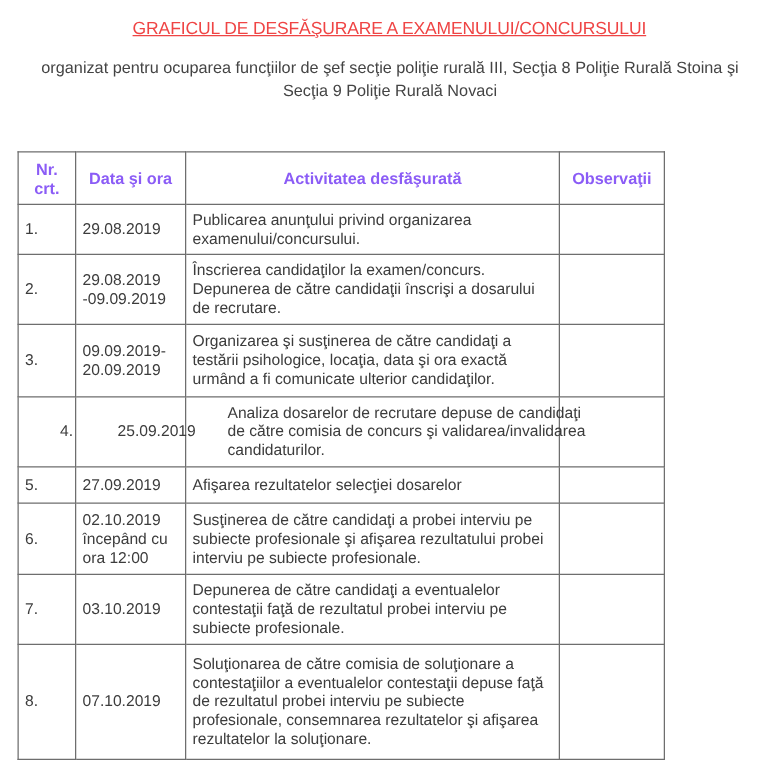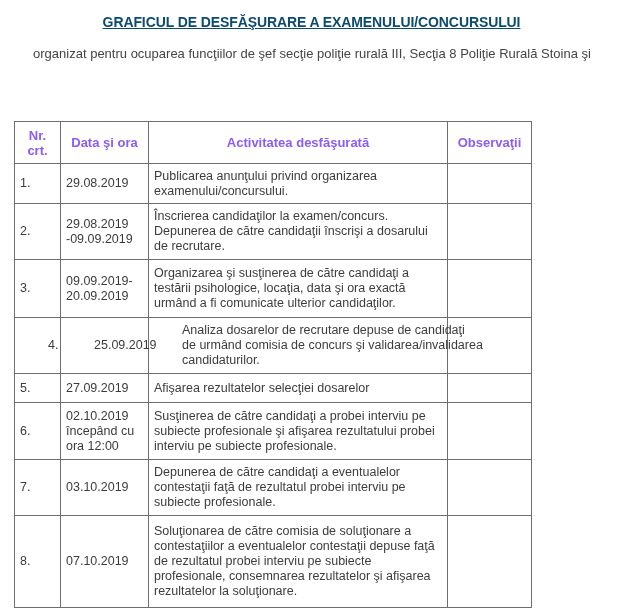--- a/index.html
+++ b/index.html
@@ -15,22 +15,22 @@
     font-family: "Liberation Sans", sans-serif;
     color: #3a3a3a;
   }
   .doc-title {
     position: absolute;
     left: 0;
     top: 14px;
     width: 623px;
     text-align: center;
     font-size: 14px;
-    font-weight: bold;
-    color: #0c4a6e;
+    font-weight: normal;
+    color: #ef4444;
     text-decoration: underline;
     letter-spacing: -0.1px;
     margin: 0;
   }
   .doc-subtitle {
     position: absolute;
     left: 12px;
     top: 44px;
     width: 600px;
     text-align: center;
@@ -84,20 +84,21 @@
   tr.r8 td { height: 91px; }
   .line { display: block; white-space: nowrap; }
 </style>
 </head>
 <body>
 
 <h1 class="doc-title">GRAFICUL DE DESFĂŞURARE A EXAMENULUI/CONCURSULUI</h1>
 
 <p class="doc-subtitle">
   <span class="line">organizat pentru ocuparea funcţiilor de şef secţie poliţie rurală III, Secţia 8 Poliţie Rurală Stoina şi</span>
+  <span class="line">Secţia 9 Poliţie Rurală Novaci</span>
 </p>
 
 <table class="schedule">
   <colgroup>
     <col class="c-nr">
       <col class="c-date">
       <col class="c-act">
       <col class="c-obs">
   </colgroup>
   <thead>
@@ -149,21 +150,21 @@
         </td>
         <td class="obs"></td>
       </tr>
       <tr class="r4">
         <td class="nr">4.</td>
         <td class="date">
           <span class="line">25.09.2019</span>
         </td>
         <td class="act">
           <span class="line">Analiza dosarelor de recrutare depuse de  candidaţi</span>
-          <span class="line">de urmând comisia de concurs şi validarea/invalidarea</span>
+          <span class="line">de către comisia de concurs şi validarea/invalidarea</span>
           <span class="line">candidaturilor.</span>
         </td>
         <td class="obs"></td>
       </tr>
       <tr class="r5">
         <td class="nr">5.</td>
         <td class="date">
           <span class="line">27.09.2019</span>
         </td>
         <td class="act">

